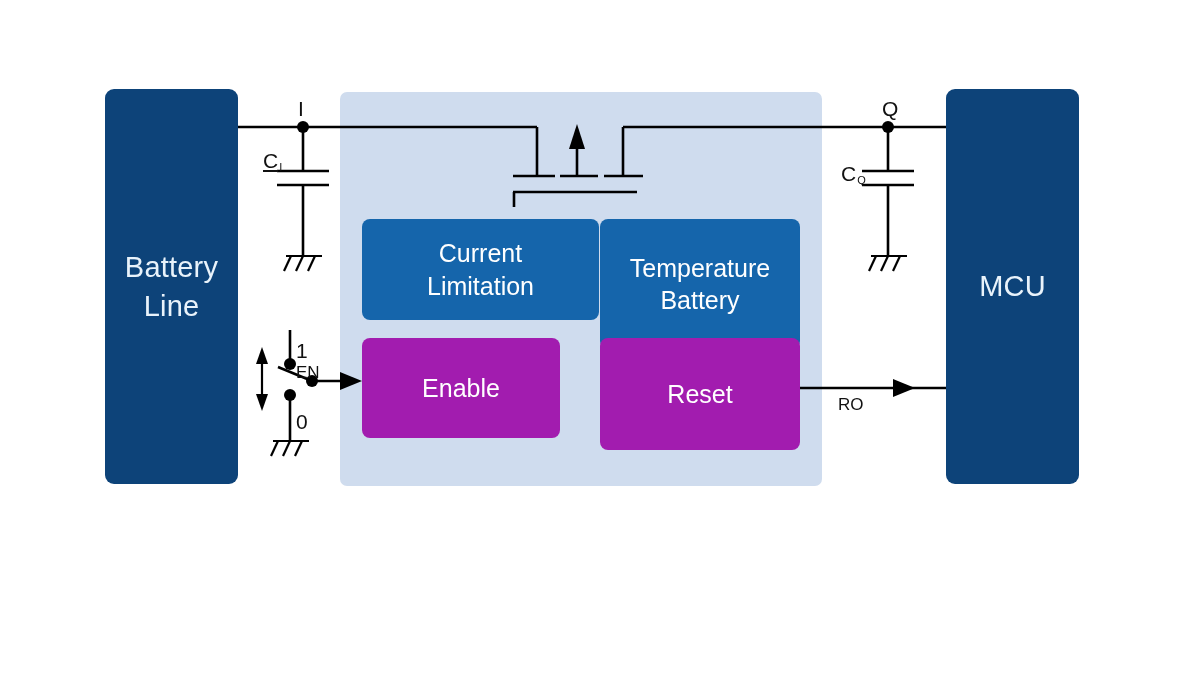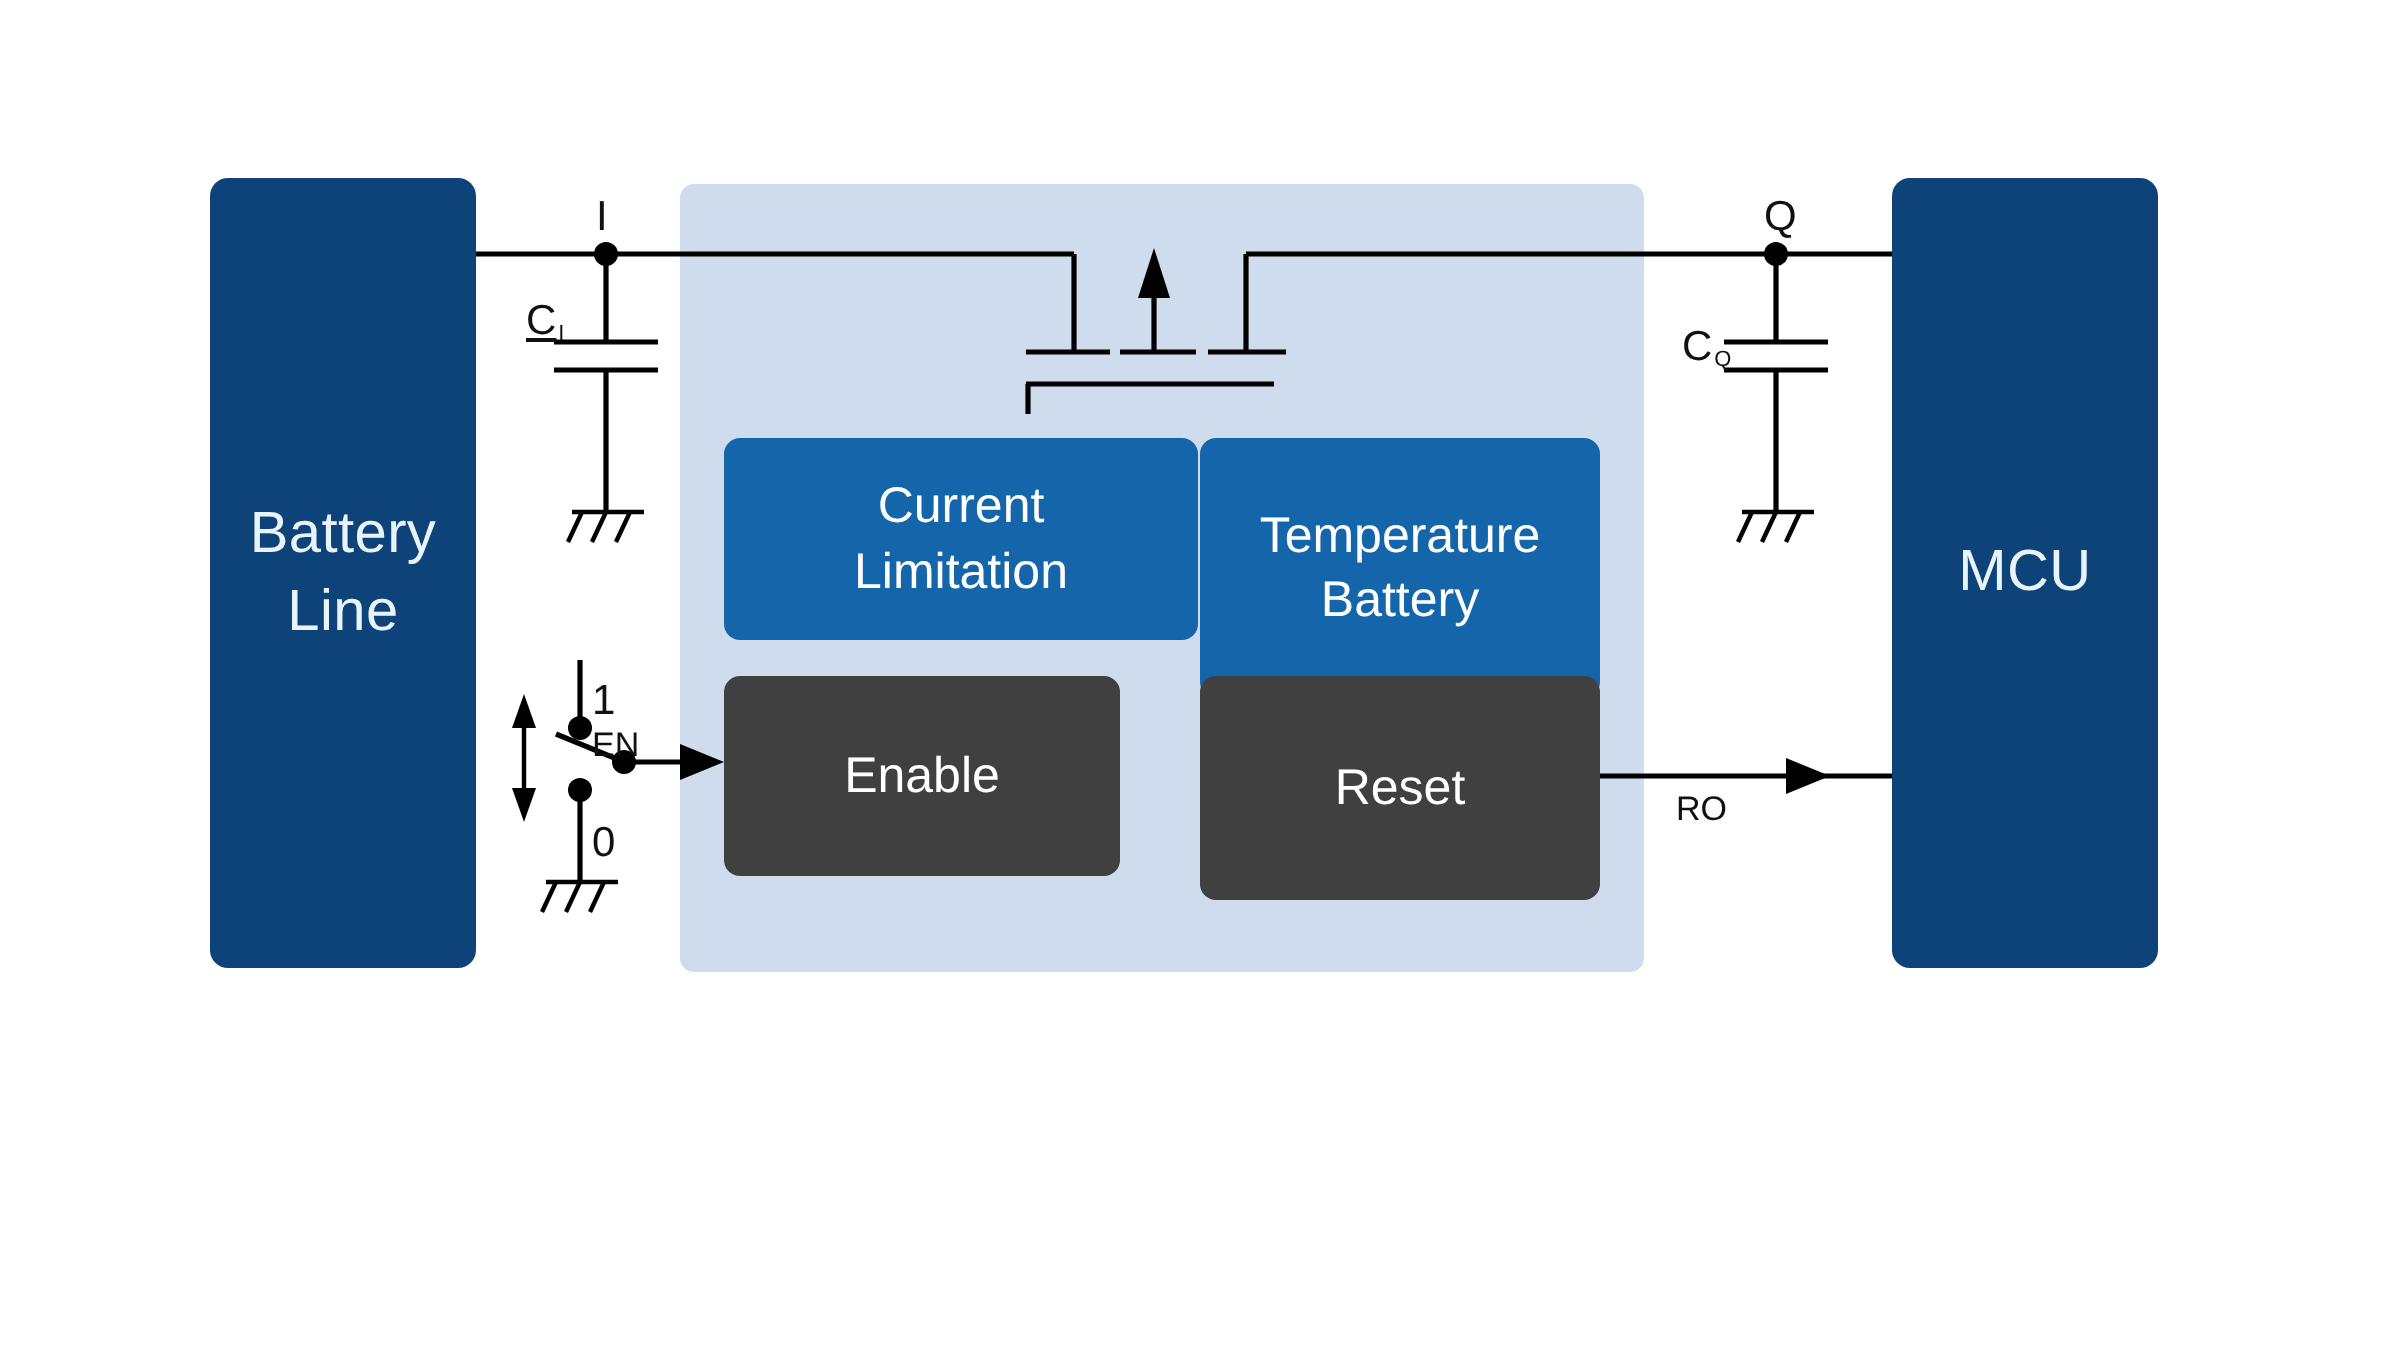--- a/index.html
+++ b/index.html
@@ -56,21 +56,21 @@
     align-items: center;
     justify-content: center;
     text-align: center;
     color: #ffffff;
     font-size: 25px;
     line-height: 1.3;
     box-sizing: border-box;
     padding: 2px 8px;
   }
   .fblock.blue { background: #1565ab; }
-  .fblock.gray { background: #404040; }
+  .fblock.gray { background: #a21caf; }
 
   #block-current-limitation { left: 362px; top: 219px; width: 237px; height: 101px; }
   #block-temperature-shutdown { left: 600px; top: 219px; width: 200px; height: 130px; }
   #block-enable { left: 362px; top: 338px; width: 198px; height: 100px; }
   #block-reset  { left: 600px; top: 338px; width: 200px; height: 112px; }
 
   
   #wires {
     position: absolute;
     left: 0; top: 0;

